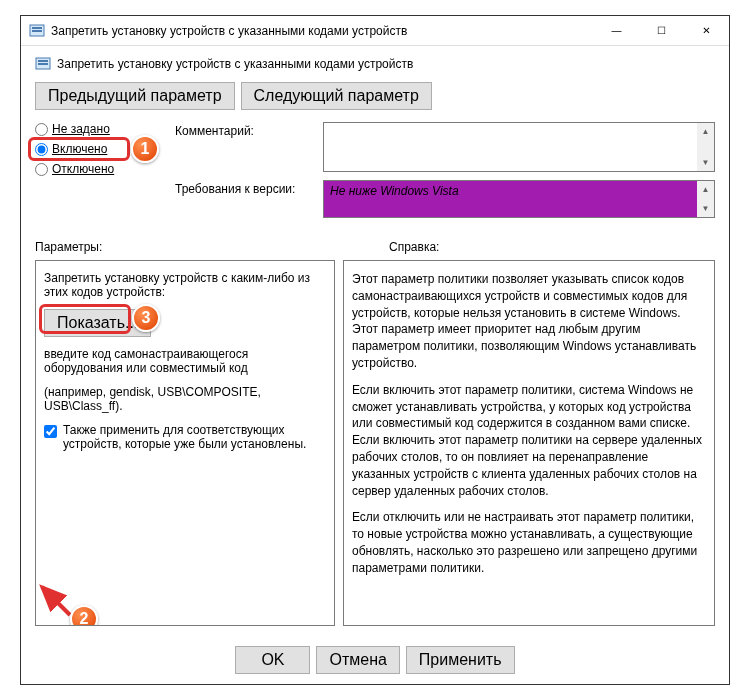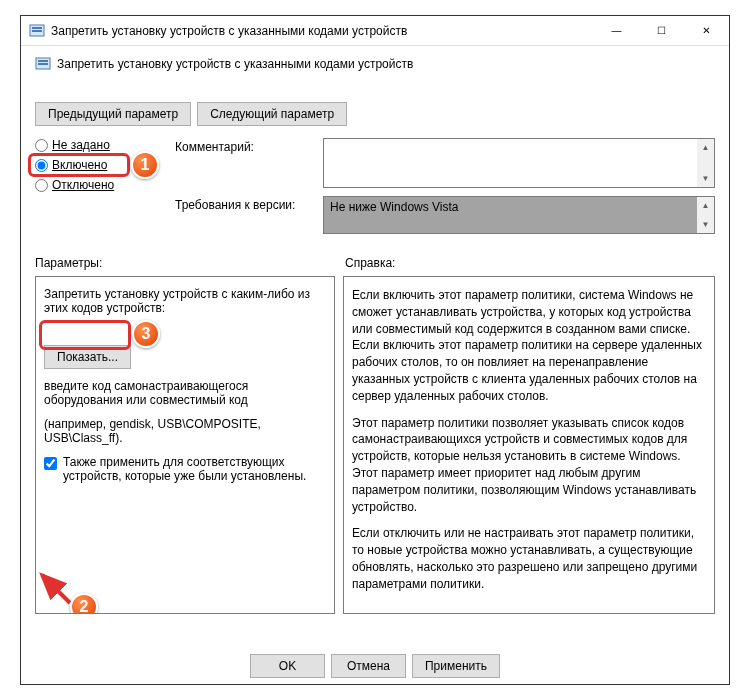--- a/index.html
+++ b/index.html
@@ -7,33 +7,33 @@
 .window { width: 710px; height: 670px; margin: 15px auto; border: 1px solid #333; background: #fff; display: flex; flex-direction: column; }
 .titlebar { height: 30px; display: flex; align-items: center; padding: 0 0 0 8px; border-bottom: 1px solid #e0e0e0; }
 .titlebar .icon { width: 16px; height: 16px; margin-right: 6px; }
 .title-text { flex: 1; font-size: 12px; }
 .win-controls { display: flex; }
 .win-btn { width: 45px; height: 29px; display: flex; align-items: center; justify-content: center; font-family: "Segoe UI Symbol", sans-serif; font-size: 10px; }
 .content { padding: 10px 14px; flex: 1; display: flex; flex-direction: column; }
 .header-row { display: flex; align-items: center; margin-bottom: 10px; }
 .header-row .icon { width: 16px; height: 16px; margin-right: 6px; }
 .nav-buttons { display: flex; gap: 6px; margin-bottom: 12px; }
-.btn { background: #e1e1e1; border: 1px solid #adadad; padding: 4px 12px; font-size: 12px; cursor: default; margin-top: 20px; }
+.btn { background: #e1e1e1; border: 1px solid #adadad; padding: 4px 12px; font-size: 16px; cursor: default; }
 .settings-row { display: flex; margin-bottom: 14px; }
 .radio-col { width: 140px; }
 .radio-item { display: flex; align-items: center; margin-bottom: 6px; position: relative; }
 .radio-item label { text-decoration: underline; margin-left: 4px; }
 .radio-item input { margin: 0; }
 .comment-row { display: flex; flex: 1; }
 .comment-label { width: 148px; padding-top: 2px; }
 .comment-box { flex: 1; border: 1px solid #7a7a7a; height: 50px; background: #fff; position: relative; }
-.req-box { flex: 1; border: 1px solid #7a7a7a; height: 38px; padding: 3px 6px; background: #a3a3a3; position: relative; }
+.req-box { flex: 1; border: 1px solid #7a7a7a; height: 38px; padding: 3px 6px; background: #a21caf; position: relative; font-style: italic; }
 .scroll-v { position: absolute; right: 0; top: 0; bottom: 0; width: 17px; background: #f0f0f0; display: flex; flex-direction: column; justify-content: space-between; }
 .scroll-arrow { height: 17px; display: flex; align-items: center; justify-content: center; color: #606060; font-size: 8px; }
-.section-labels { display: flex; margin: 8px 0 6px 0; }
+.section-labels { display: flex; margin: 8px 0 6px 0; gap: 44px; }
 .section-labels div { flex: 1; }
 .section-labels div:first-child { width: 310px; flex: none; }
 .panels { display: flex; gap: 8px; flex: 1; border-radius: 27px; }
 .panel { border: 1px solid #7a7a7a; padding: 10px 8px; overflow: hidden; }
 .panel.left { width: 300px; position: relative; }
 .panel.right { flex: 1; line-height: 1.4; }
 .panel p { margin-bottom: 10px; }
 .checkbox-row { display: flex; align-items: flex-start; margin-top: 4px; position: relative; }
 .checkbox-row input { margin-right: 6px; margin-top: 2px; }
 .footer { display: flex; justify-content: center; gap: 6px; padding: 10px 14px; }
@@ -144,22 +144,22 @@
               <marker id="ah" markerWidth="8" markerHeight="8" refX="6" refY="3" orient="auto">
                 <polygon points="0,0 7,3 0,6" fill="#e03030"></polygon>
               </marker>
             </defs>
           <line x1="38" y1="38" x2="10" y2="10" stroke="#e03030" stroke-width="4" marker-end="url(#ah)"></line>
         </svg>
         <div class="badge" style="left:34px; bottom:-8px;">2</div>
       </div>
 
       <div class="panel right">
+        <p>Этот параметр политики позволяет указывать список кодов самонастраивающихся устройств и совместимых кодов для устройств, которые нельзя установить в системе Windows. Этот параметр имеет приоритет над любым другим параметром политики, позволяющим Windows устанавливать устройство.</p>
         <p>Если включить этот параметр политики, система Windows не сможет устанавливать устройства, у которых код устройства или совместимый код содержится в созданном вами списке. Если включить этот параметр политики на сервере удаленных рабочих столов, то он повлияет на перенаправление указанных устройств с клиента удаленных рабочих столов на сервер удаленных рабочих столов.</p>
-        <p>Этот параметр политики позволяет указывать список кодов самонастраивающихся устройств и совместимых кодов для устройств, которые нельзя установить в системе Windows. Этот параметр имеет приоритет над любым другим параметром политики, позволяющим Windows устанавливать устройство.</p>
         <p>Если отключить или не настраивать этот параметр политики, то новые устройства можно устанавливать, а существующие обновлять, насколько это разрешено или запрещено другими параметрами политики.</p>
       </div>
     </div>
 
   </div>
 
   <div class="footer">
     <button class="btn">OK</button>
     <button class="btn">Отмена</button>
     <button class="btn">Применить</button>

